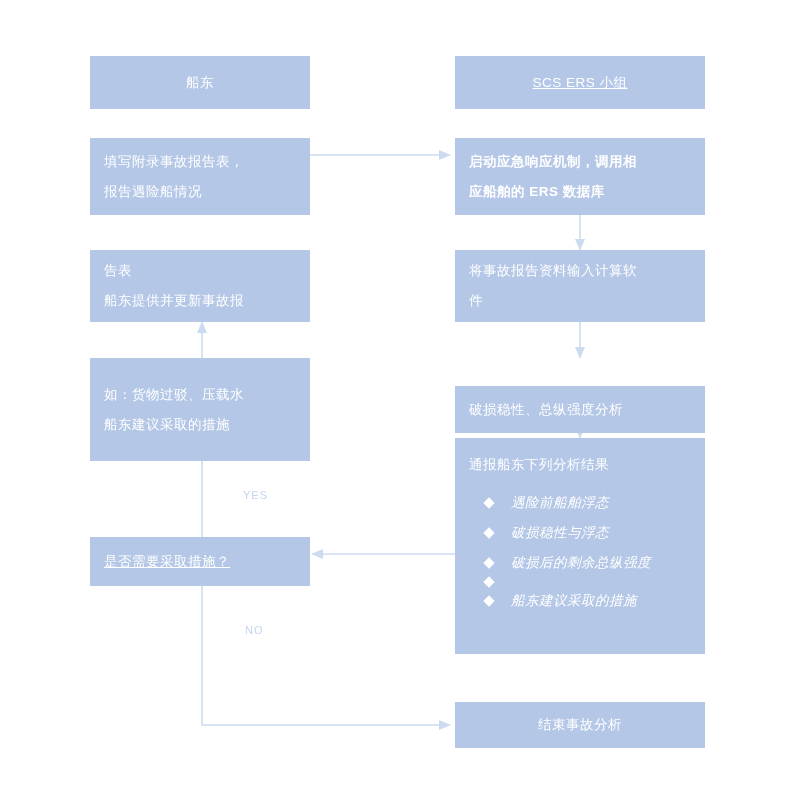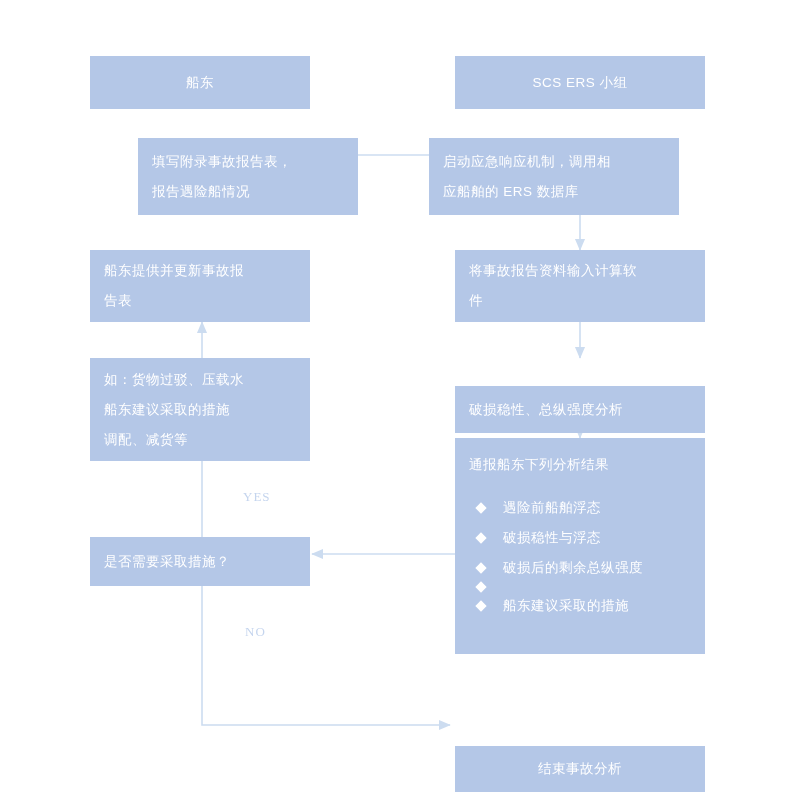--- a/index.html
+++ b/index.html
@@ -41,45 +41,46 @@
   .node.body {
     padding: 0 14px;
     text-align: left;
   }
   .node .line {
     display: block;
     white-space: nowrap;
   }
   .bullets {
     list-style: none;
-    margin: 0;
+    margin: 8px;
     padding: 0;
+    font-style: italic;
   }
   .bullets li {
     display: flex;
     align-items: center;
     line-height: 30px;
     white-space: nowrap;
   }
   .bullets li .dia {
     display: inline-block;
     width: 8px;
     height: 8px;
     background: #ffffff;
     transform: rotate(45deg);
     margin-right: 18px;
     margin-left: 8px;
     flex: none;
   }
   .edge-label {
     position: absolute;
     color: #c5d5ee;
-    font-size: 13px;
+    font-size: 11px;
     letter-spacing: 1px;
-    font-family: Liberation Serif, serif;
+    font-family: Liberation Sans, sans-serif;
   }
   svg.links {
     position: absolute;
     left: 0; top: 0;
     width: 800px;
     height: 800px;
     pointer-events: none;
   }
 </style>
 </head>
@@ -117,59 +118,58 @@
 
     <path d="M202,358 L202,322" stroke="#ccdcf0" stroke-width="1.6" fill="none" marker-end="url(#ar-u)"></path>
 
     <path d="M202,586 L202,725 L450,725" stroke="#ccdcf0" stroke-width="1.6" fill="none" marker-end="url(#ar-r)"></path>
   </svg>
 
   <div class="node header" style="left:90px; top:56px; width:220px; height:53px;">
     <span class="line">船东</span>
   </div>
 
-  <div class="node body" style="left:90px; top:138px; width:220px; height:77px;margin-left:48px;">
+  <div class="node body" style="left:90px; top:138px; width:220px; height:77px;">
     <span class="line">填写附录事故报告表，</span>
     <span class="line">报告遇险船情况</span>
   </div>
 
   <div class="node body" style="left:90px; top:250px; width:220px; height:72px;">
+    <span class="line">告表</span>
     <span class="line">船东提供并更新事故报</span>
-    <span class="line">告表</span>
   </div>
 
   <div class="node body" style="left:90px; top:358px; width:220px; height:103px;">
     <span class="line">如：货物过驳、压载水</span>
     <span class="line">船东建议采取的措施</span>
-    <span class="line">调配、减货等</span>
   </div>
 
-  <div class="node body" style="left:90px; top:537px; width:220px; height:49px;">
+  <div class="node body" style="left:90px; top:537px; width:220px; height:49px;text-decoration:underline;">
     <span class="line">是否需要采取措施？</span>
   </div>
 
-  <div class="node header" style="left:455px; top:56px; width:250px; height:53px;">
+  <div class="node header" style="left:455px; top:56px; width:250px; height:53px;text-decoration:underline;">
     <span class="line">SCS ERS 小组</span>
   </div>
 
-  <div class="node body" style="left:429px; top:138px; width:250px; height:77px;">
+  <div class="node body" style="left:455px; top:138px; width:250px; height:77px;font-weight:bold;">
     <span class="line">启动应急响应机制，调用相</span>
     <span class="line">应船舶的 ERS 数据库</span>
   </div>
 
   <div class="node body" style="left:455px; top:250px; width:250px; height:72px;">
     <span class="line">将事故报告资料输入计算软</span>
     <span class="line">件</span>
   </div>
 
   <div class="node body" style="left:455px; top:358px; width:250px; height:47px;margin-top:28px;">
     <span class="line">破损稳性、总纵强度分析</span>
   </div>
 
-  <div class="node body" style="left:455px; top:438px; width:250px; height:216px; justify-content:flex-start; padding-top:12px;gap:13px;">
+  <div class="node body" style="left:455px; top:438px; width:250px; height:216px; justify-content:flex-start; padding-top:12px;">
     <span class="line">通报船东下列分析结果</span>
     <ul class="bullets">
       <li>
         <span class="dia"></span>
         <span>遇险前船舶浮态</span>
       </li>
       <li>
         <span class="dia"></span>
         <span>破损稳性与浮态</span>
       </li>
@@ -180,20 +180,20 @@
       <li>
         <span class="dia"></span>
       </li>
       <li>
         <span class="dia"></span>
         <span>船东建议采取的措施</span>
       </li>
     </ul>
   </div>
 
-  <div class="node header" style="left:455px; top:702px; width:250px; height:46px;margin-top:44px;">
+  <div class="node header" style="left:455px; top:702px; width:250px; height:46px;">
     <span class="line">结束事故分析</span>
   </div>
 
   <div class="edge-label" style="left:243px; top:489px;">YES</div>
   <div class="edge-label" style="left:245px; top:624px;">NO</div>
 
 </div>
 
 </body></html>

